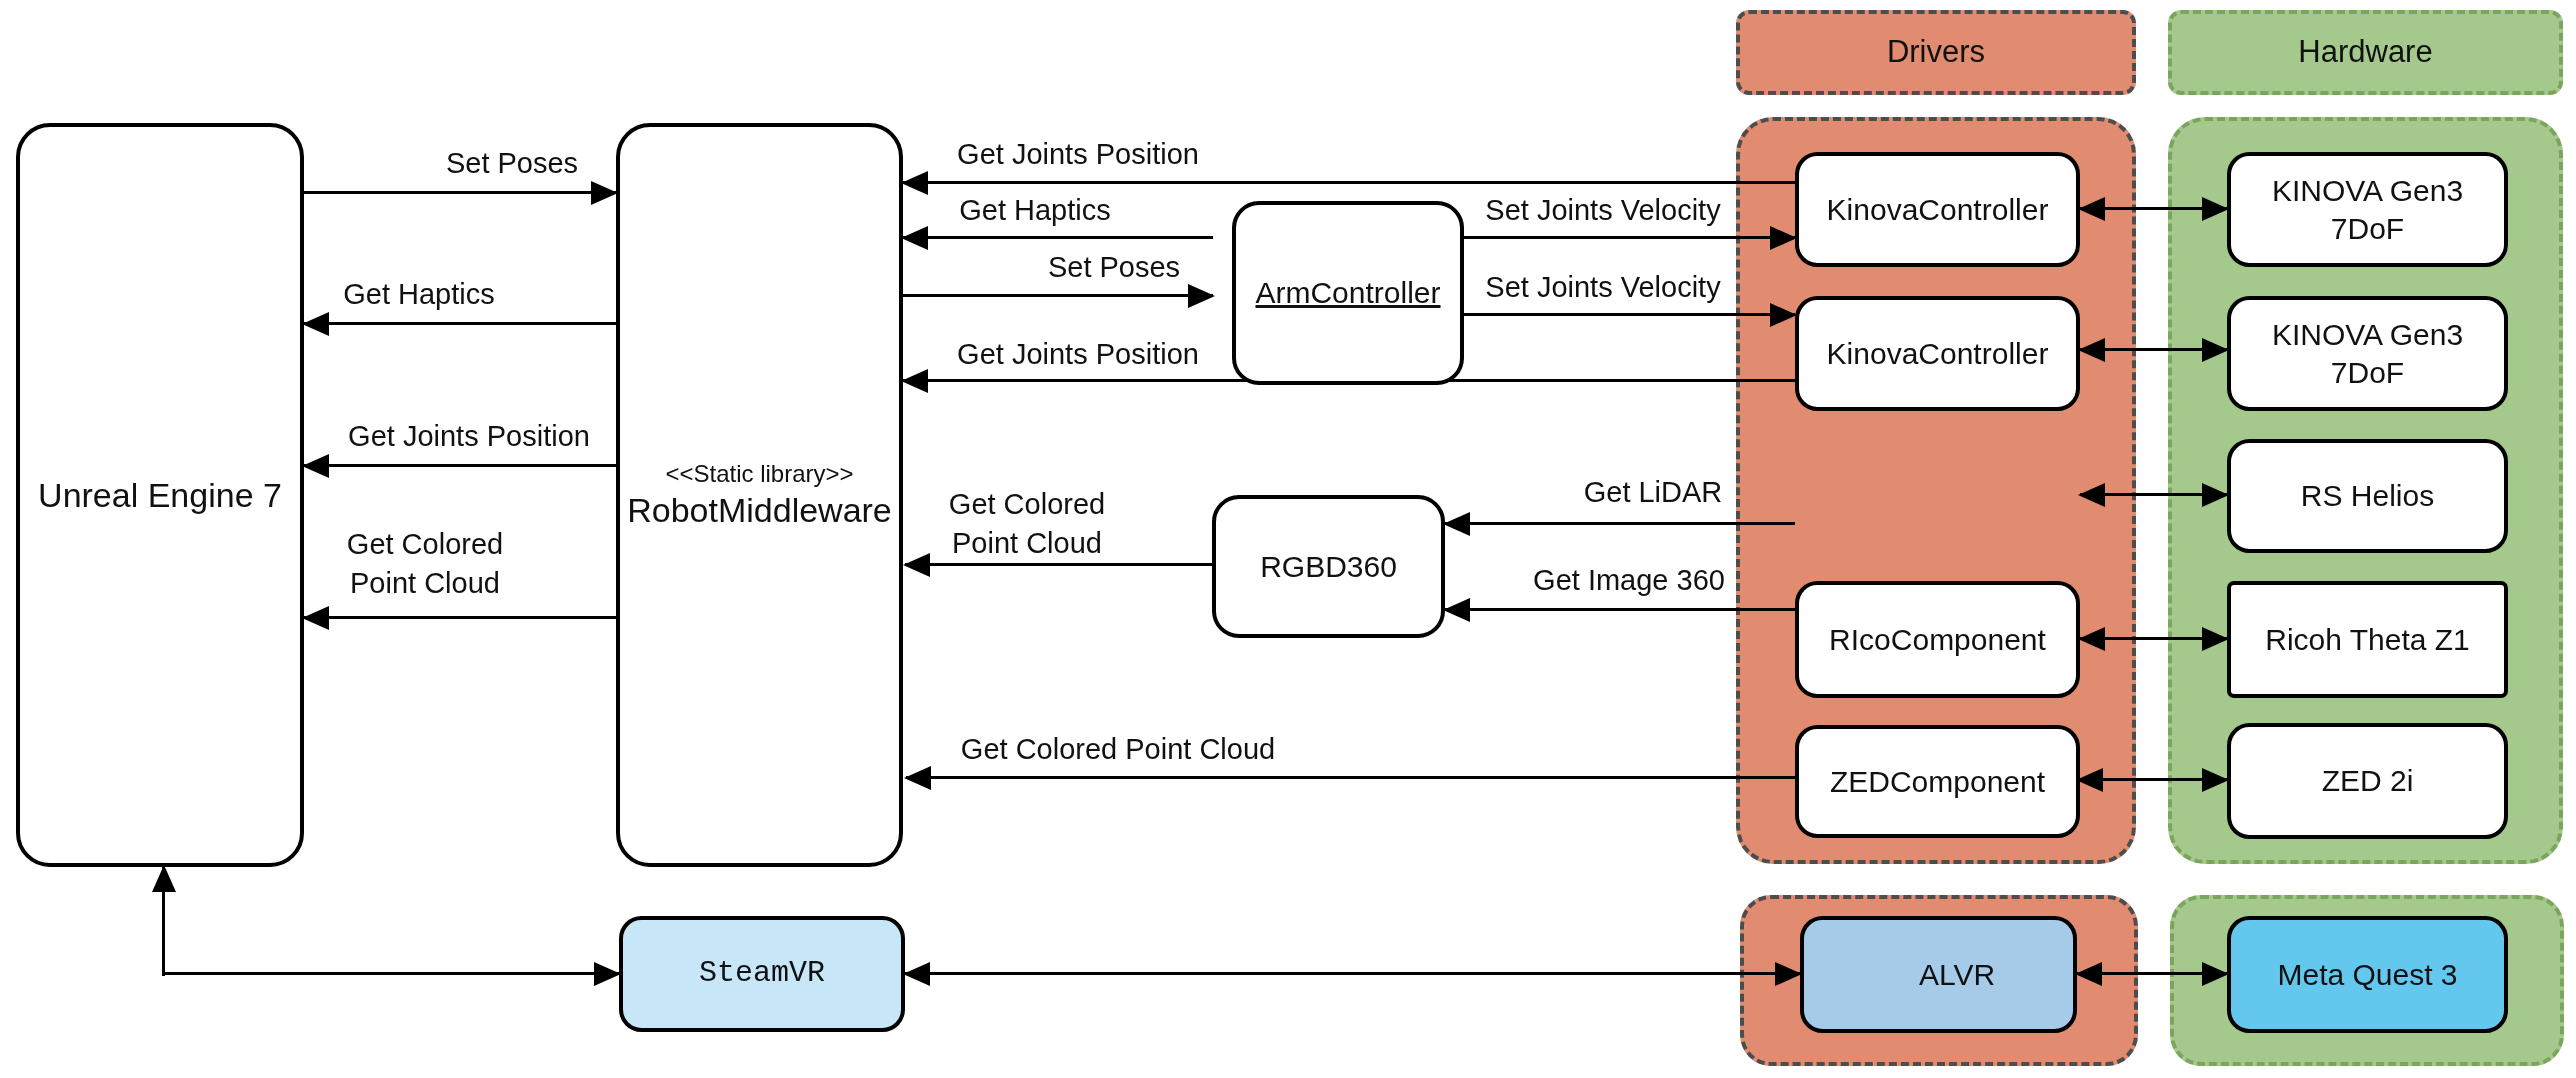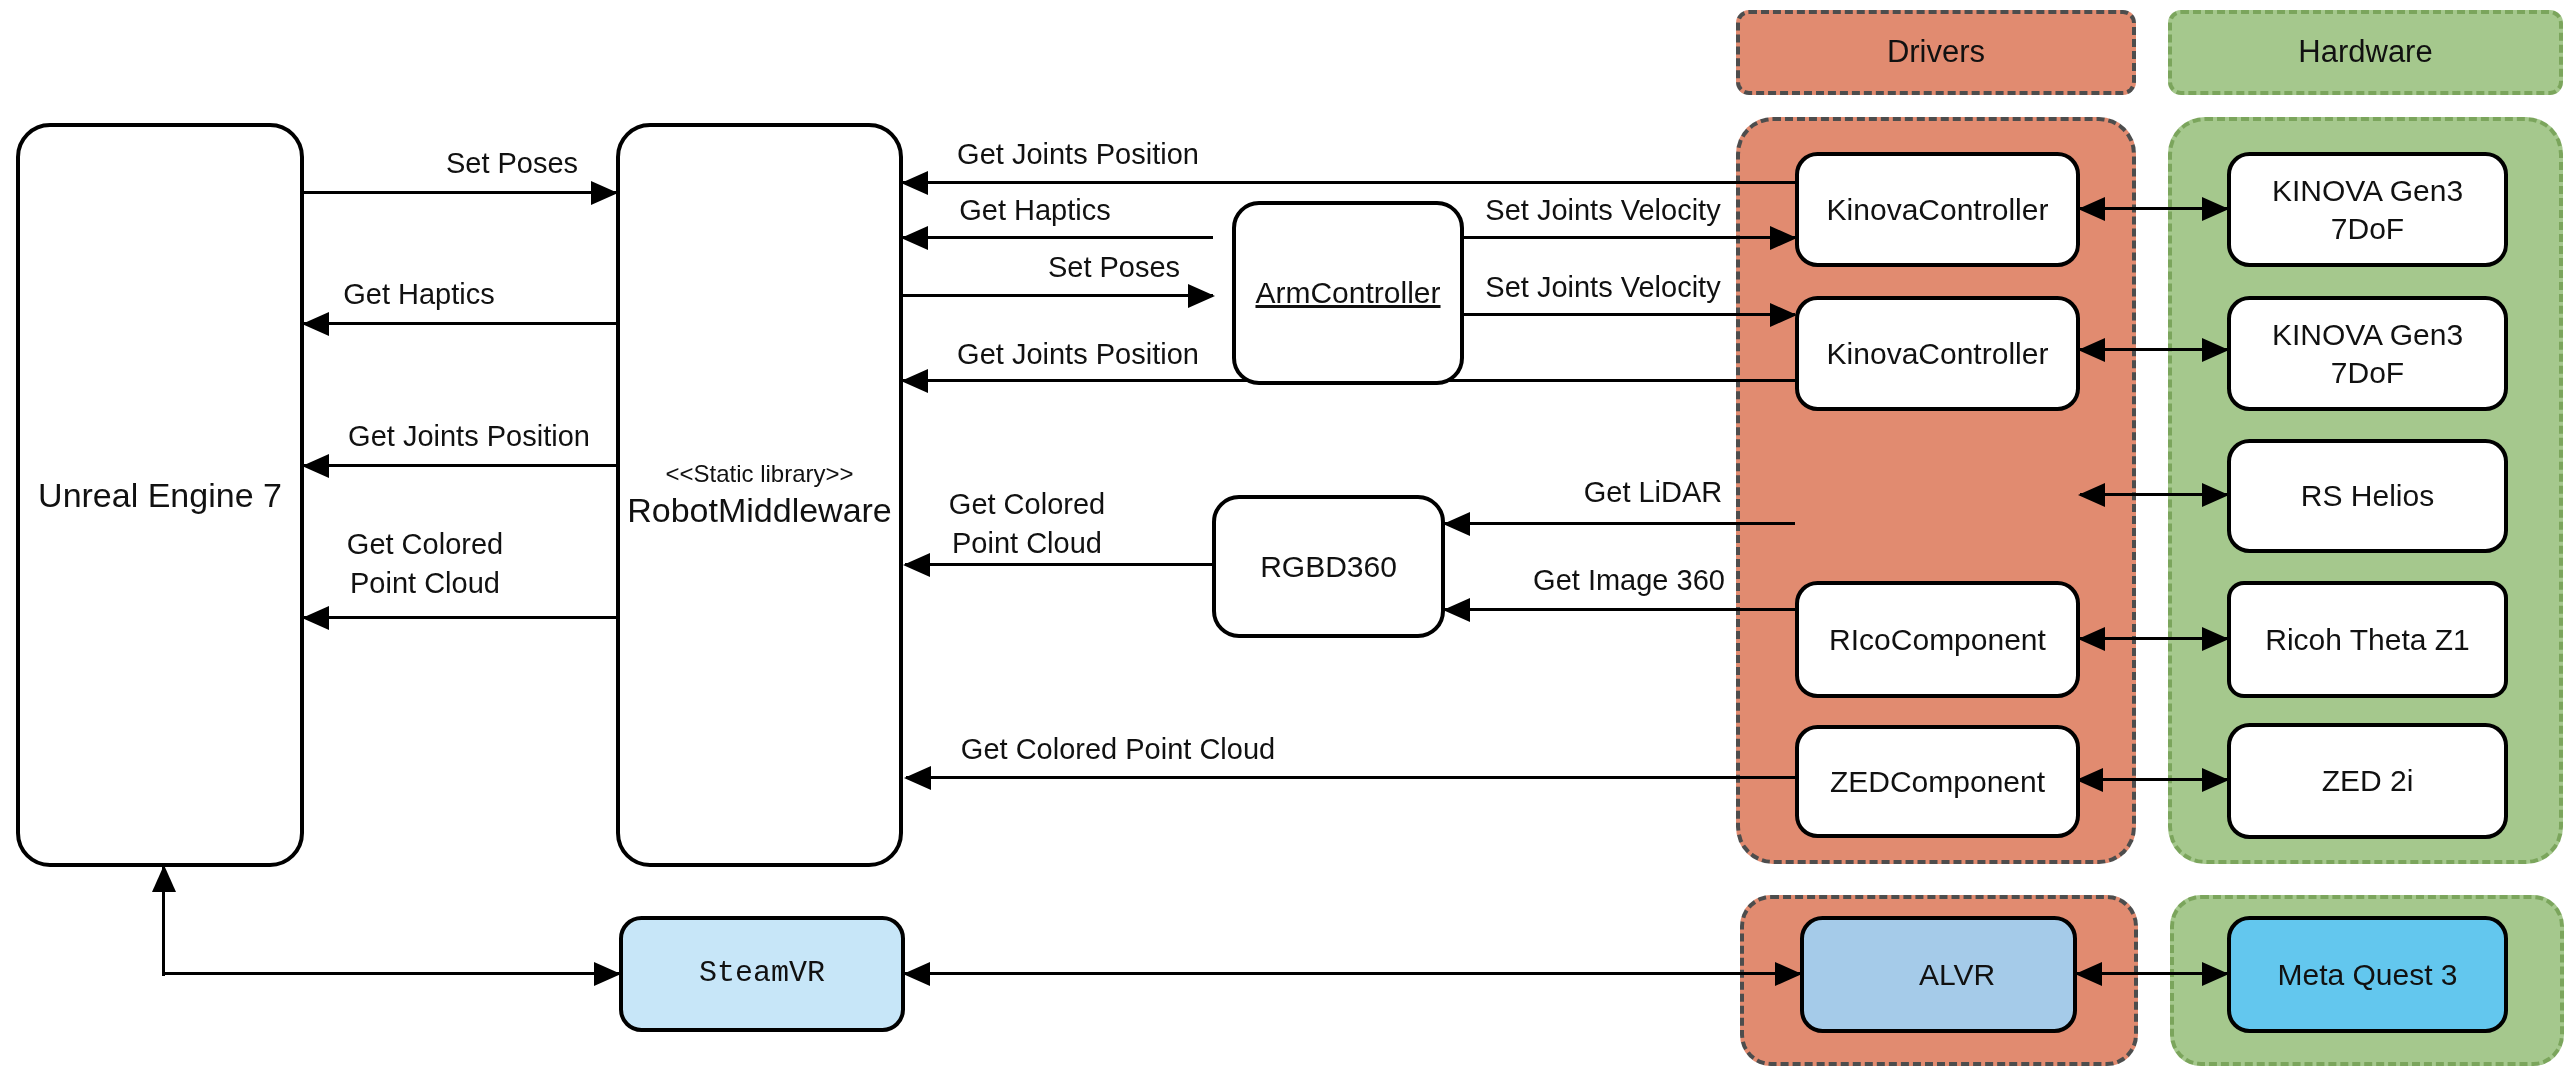--- a/index.html
+++ b/index.html
@@ -202,21 +202,21 @@
     <span>KINOVA Gen3
 7DoF</span>
   </div>
   <div class="node" style="left:2227px;top:296px;width:281px;height:115px;border-radius:22.5px;">
     <span>KINOVA Gen3
 7DoF</span>
   </div>
   <div class="node" style="left:2227px;top:439px;width:281px;height:114px;border-radius:22.5px;">
     <span>RS Helios</span>
   </div>
-  <div class="node" style="left:2227px;top:581px;width:281px;height:117px;border-radius:17px;">
+  <div class="node" style="left:2227px;top:581px;width:281px;height:117px;border-radius:7px;">
     <span>Ricoh Theta Z1</span>
   </div>
   <div class="node" style="left:2227px;top:723px;width:281px;height:116px;border-radius:22.5px;">
     <span>ZED 2i</span>
   </div>
   <div class="node mq" style="left:2227px;top:916px;width:281px;height:117px;border-radius:22.5px;">
     <span>Meta Quest 3</span>
   </div>
 
 </div>

